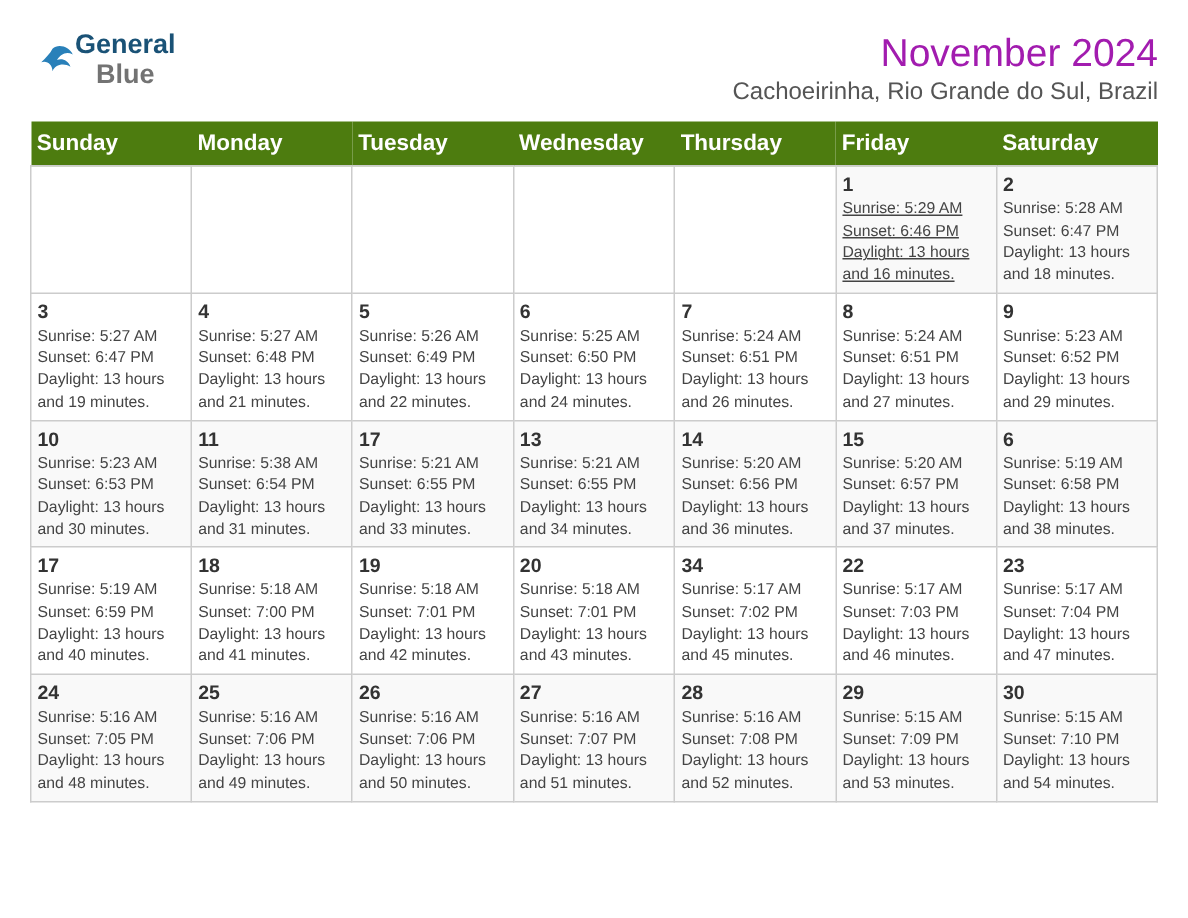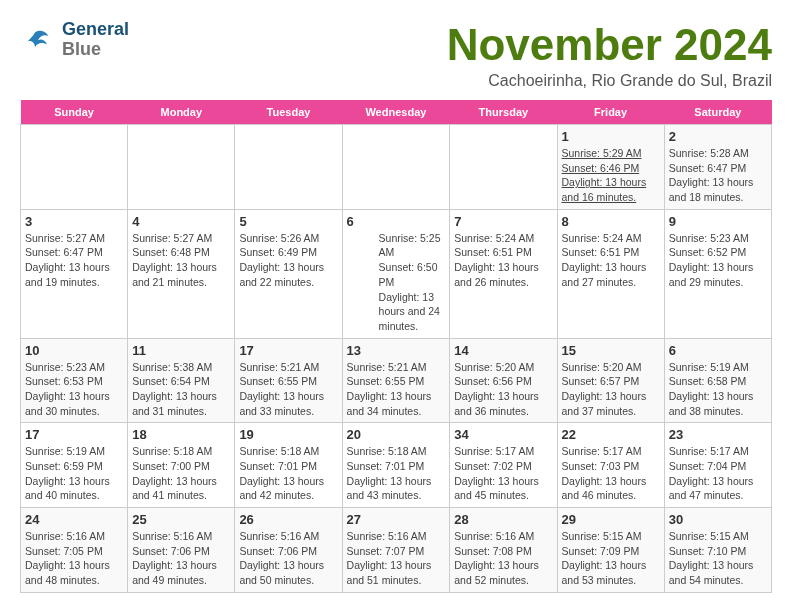--- a/index.html
+++ b/index.html
@@ -12,59 +12,60 @@
     }
     .header-section {
       display: flex;
       justify-content: space-between;
       align-items: flex-start;
       margin-bottom: 10px;
     }
     .logo {
       display: flex;
       align-items: center;
-      gap: 12px;
+      gap: 0;
+      text-align: center;
     }
     .logo-text {
       font-size: 18px;
       font-weight: bold;
       color: #1a5276;
       line-height: 1.1;
     }
     .logo-text span {
       color: #737373;
     }
     .logo-bird {
       width: 30px;
       height: 30px;
     }
     .title-section {
       text-align: right;
     }
     .month-title {
-      font-size: 44px;
-      font-weight: bold;
-      color: #4d7c0f;
+      font-size: 26px;
+      font-weight: normal;
+      color: #a21caf;
     }
     .location-title {
       font-size: 16px;
       color: #555;
       margin-top: 2px;
     }
     .calendar-table {
       width: 100%;
       border-collapse: collapse;
       font-size: 11px;
     }
     .calendar-table thead th {
-      background-color: #ec4899;
+      background-color: #4d7c0f;
       color: white;
       padding: 6px 4px;
-      text-align: center;
-      font-size: 11px;
+      text-align: left;
+      font-size: 15px;
       font-weight: bold;
     }
     .calendar-table tbody td {
       border: 1px solid #ccc;
       vertical-align: top;
       padding: 4px;
       width: 108px;
       min-height: 80px;
       background: #fff;
     }
@@ -151,21 +152,21 @@
 Daylight: 13 hours and 21 minutes.</div>
         </td>
         <td>
           <div class="day-number">5</div>
           <div class="day-info" style="white-space: pre-line;">Sunrise: 5:26 AM
 Sunset: 6:49 PM
 Daylight: 13 hours and 22 minutes.</div>
         </td>
         <td>
           <div class="day-number">6</div>
-          <div class="day-info" style="white-space: pre-line; margin-left: 32px;">Sunrise: 5:25 AM
+          <div class="day-info" style="white-space: pre-line;">Sunrise: 5:25 AM
 Sunset: 6:50 PM
 Daylight: 13 hours and 24 minutes.</div>
         </td>
         <td>
           <div class="day-number">7</div>
           <div class="day-info" style="white-space: pre-line;">Sunrise: 5:24 AM
 Sunset: 6:51 PM
 Daylight: 13 hours and 26 minutes.</div>
         </td>
         <td>

